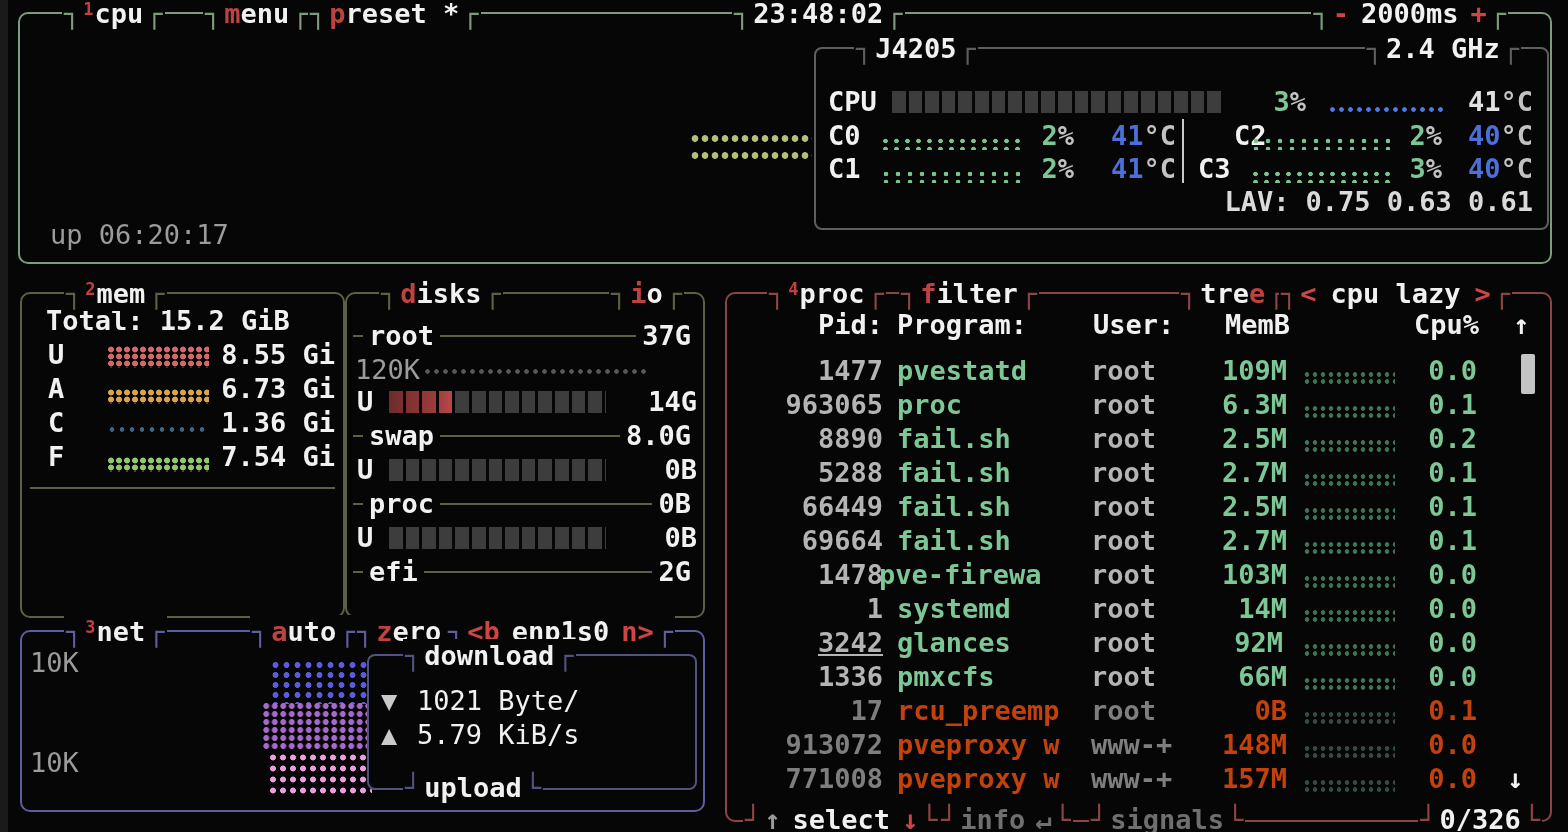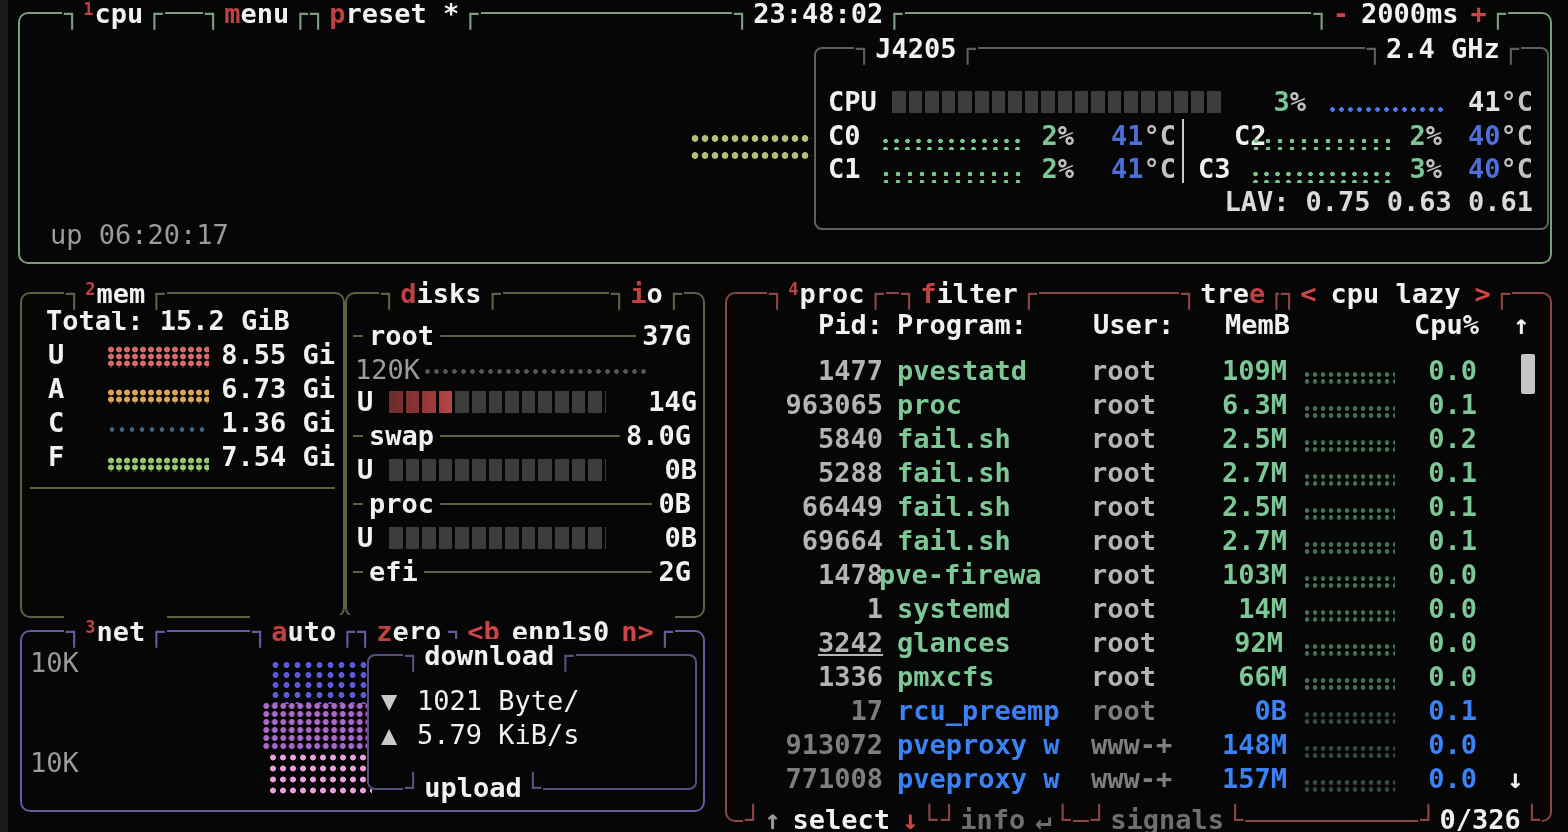--- a/index.html
+++ b/index.html
@@ -40,21 +40,21 @@
   .d-lg { background-image:radial-gradient(circle, currentColor 3px, transparent 3.7px); }
   .d-md { background-image:radial-gradient(circle, currentColor 2.6px, transparent 3.3px); }
   .d-sm { background-image:radial-gradient(circle, currentColor 2px, transparent 2.6px); }
 
   .dline { position:absolute; height:2px; background:var(--bc); }
   .ontext { background:#060606; padding:0 6px; z-index:2; }
 
   .prow { position:relative; height:34px; }
   .prow .pg { color:#7cc795; } .prow .pgray { color:#b4b4b4; }
   .prow .dots-proc { color:#3e7054; }
-  .prow.dim .pg { color:#3b82f6; } .prow.dim .pgray { color:#7e7e7e; }
+  .prow.dim .pg { color:#c2410c; } .prow.dim .pgray { color:#7e7e7e; }
   .prow.dim .dots-proc { color:#344c3e; }
 
   .scrollbar { position:absolute; width:14px; background:#c4c4c4; border-radius:2px; }
 </style>
 </head>
 <body>
 
 <div class="screen">
   <div class="edge"></div>
 
@@ -221,21 +221,21 @@
         <div class="prow">
           <span class="t b ra pgray" style="left:16px; width:140px;">963065</span>
           <span class="t b pg" style="left:170px;">proc</span>
           <span class="t b pgray" style="left:364px;">root</span>
           <span class="t b ra pg" style="left:452px; width:108px;">6.3M</span>
           <span class="dots d-sm dots-proc" style="left:576px; top:17px; width:92px; height:14px; background-size:8px 7px;"></span>
           <span class="t b ra pg" style="left:646px; width:104px;">0.1</span>
         </div>
 
         <div class="prow">
-          <span class="t b ra pgray" style="left:16px; width:140px;">5840</span>
+          <span class="t b ra pgray" style="left:16px; width:140px;">8890</span>
           <span class="t b pg" style="left:170px;">fail.sh</span>
           <span class="t b pgray" style="left:364px;">root</span>
           <span class="t b ra pg" style="left:452px; width:108px;">2.5M</span>
           <span class="dots d-sm dots-proc" style="left:576px; top:17px; width:92px; height:14px; background-size:8px 7px;"></span>
           <span class="t b ra pg" style="left:646px; width:104px;">0.2</span>
         </div>
 
         <div class="prow">
           <span class="t b ra pgray" style="left:16px; width:140px;">5288</span>
           <span class="t b pg" style="left:170px;">fail.sh</span>

